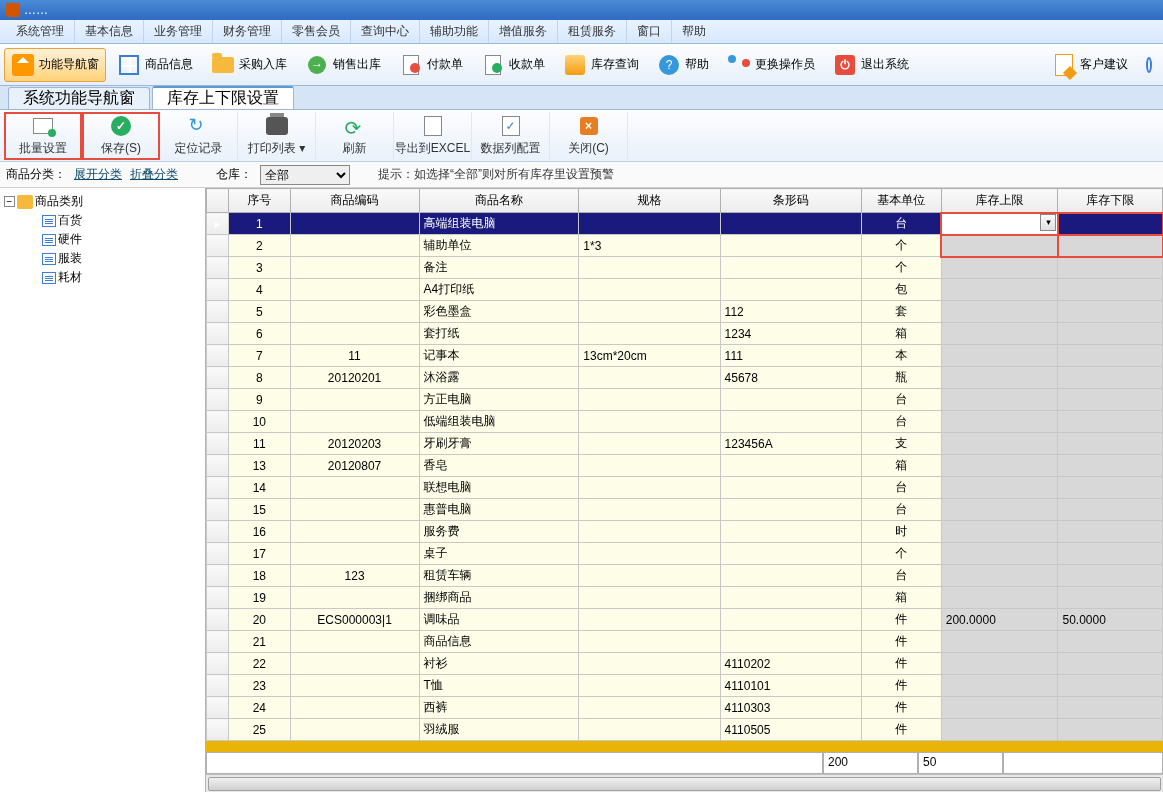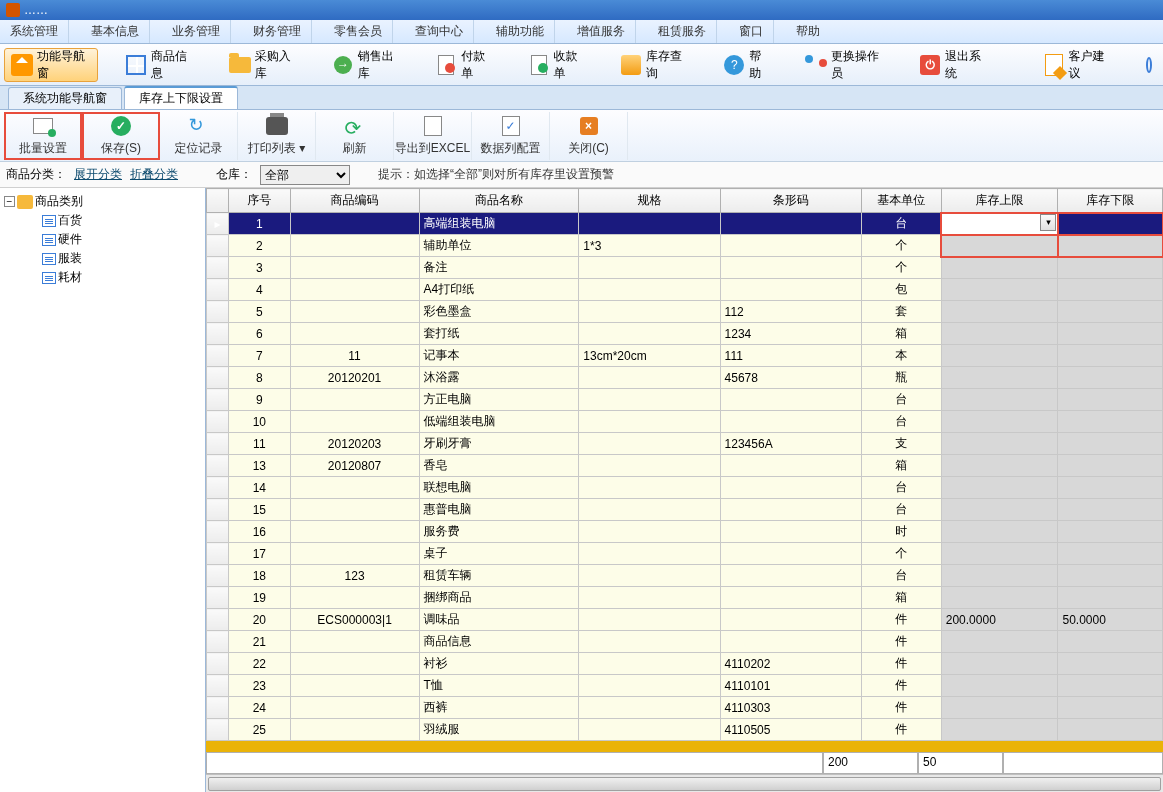--- a/index.html
+++ b/index.html
@@ -1,22 +1,22 @@
 <!DOCTYPE html>
 <html><head>
 <meta charset="utf-8">
 <style>
 * { box-sizing: border-box; margin: 0; padding: 0; }
 body { font-family: "Microsoft YaHei", SimSun, sans-serif; font-size: 12px; background: #fff; overflow: hidden; width: 1163px; height: 792px; }
 .titlebar { background: linear-gradient(#4a8bd6, #2f6bc2); color: #fff; height: 20px; line-height: 20px; padding-left: 6px; font-size: 12px; display:flex; align-items:center; }
 .titlebar .logo { width:14px; height:14px; background:#d35400; border-radius:2px; margin-right:4px; }
-.menubar { background: linear-gradient(#eaf3ff, #d6e8ff); border-bottom: 1px solid #9cb8d8; height: 24px; display:flex; align-items:center; gap:12px;text-align:center; }
+.menubar { background: linear-gradient(#eaf3ff, #d6e8ff); border-bottom: 1px solid #9cb8d8; height: 24px; display:flex; align-items:center; padding-left:6px; gap:0;text-align:center; }
 .menubar .mitem { padding: 0 10px; color:#333; cursor:pointer; border-right:1px solid #c0d4ea; height:100%; display:flex; align-items:center; }
 .menubar .mitem:last-child { border-right:none; }
-.toolbar1 { background: linear-gradient(#fdfdff, #e6effa); border-bottom:1px solid #9cb8d8; height:42px; display:flex; align-items:center; padding:0 4px; gap:20px; }
+.toolbar1 { background: linear-gradient(#fdfdff, #e6effa); border-bottom:1px solid #9cb8d8; height:42px; display:flex; align-items:center; padding:0 4px; gap:4px; }
 .tbtn { display:flex; align-items:center; gap:4px; padding:2px 6px; border:1px solid transparent; border-radius:3px; cursor:pointer; height:34px; }
 .tbtn.active { background: linear-gradient(#fff2d9, #ffd27a); border:1px solid #e8a23c; }
 .ticon { width:24px; height:24px; display:flex; align-items:center; justify-content:center; }
 .icon-home{background:#ff9800;border-radius:3px;width:22px;height:22px;position:relative;}
 .icon-home:after{content:"";position:absolute;top:3px;left:5px;width:0;height:0;border-left:6px solid transparent;border-right:6px solid transparent;border-bottom:6px solid #fff;}
 .icon-grid{width:20px;height:20px;border:2px solid #3b7dd8;background:linear-gradient(#fff,#fff) 8px 0/2px 100% no-repeat,linear-gradient(#fff,#fff) 0 8px/100% 2px no-repeat;}
 .icon-folder{width:22px;height:16px;background:#f6b93b;border-radius:2px;position:relative;}
 .icon-folder:before{content:"";position:absolute;top:-4px;left:0;width:10px;height:4px;background:#f6b93b;border-radius:2px 2px 0 0;}
 .icon-arrow-g{width:18px;height:18px;border-radius:50%;background:#4caf50;position:relative;}
 .icon-arrow-g:after{content:"→";color:#fff;position:absolute;left:3px;top:0;font-size:12px;}
@@ -27,21 +27,21 @@
 .icon-help{width:20px;height:20px;border-radius:50%;background:#3498db;color:#fff;text-align:center;line-height:20px;}
 .icon-users{width:22px;height:20px;position:relative;}
 .icon-users:before{content:"";position:absolute;width:8px;height:8px;background:#3498db;border-radius:50%;left:0;top:0;}
 .icon-users:after{content:"";position:absolute;width:8px;height:8px;background:#e74c3c;border-radius:50%;right:0;top:4px;}
 .icon-exit{width:20px;height:20px;background:#e74c3c;border-radius:3px;color:#fff;text-align:center;line-height:20px;font-weight:bold;}
 .icon-note{width:18px;height:22px;background:#fff;border:1px solid #f39c12;position:relative;}
 .icon-note:after{content:"";position:absolute;right:-3px;bottom:-3px;width:10px;height:10px;background:#f39c12;transform:rotate(45deg);}
 .spacer{flex:1;}
 
 .tabstrip { background:#d6e5f5; border-bottom:1px solid #9cb8d8; height:24px; display:flex; align-items:flex-end; padding-left:8px; gap:2px; }
-.tab { padding:4px 14px; background:#e8f0fa; border:1px solid #9cb8d8; border-bottom:none; border-radius:3px 3px 0 0; cursor:pointer; font-size:12px; height:22px; display:flex; align-items:center; }
+.tab { padding:4px 14px; background:#e8f0fa; border:1px solid #9cb8d8; border-bottom:none; border-radius:3px 3px 0 0; cursor:pointer; font-size:16px; height:22px; display:flex; align-items:center; }
 .tab.active { background:#fff; border-top:2px solid #5a9bd5; height:23px; }
 
 .toolbar2 { background:linear-gradient(#fdfdff,#e9f1fb); border-bottom:1px solid #c0d0e0; height:52px; display:flex; align-items:center; padding:0 4px; gap:0; }
 .tbtn2 { display:flex; flex-direction:column; align-items:center; justify-content:center; width:78px; height:48px; cursor:pointer; border-right:1px solid #e0e8f0; }
 .tbtn2 .ic { width:24px; height:24px; display:flex; align-items:center; justify-content:center; }
 .tbtn2 .lbl { font-size:12px; margin-top:2px; color:#333; }
 .red-box { border:2px solid #e74c3c; }
 .ic-batch{width:20px;height:16px;background:#fff;border:1px solid #888;position:relative;}
 .ic-batch:after{content:"";position:absolute;right:-4px;bottom:-4px;width:8px;height:8px;background:#27ae60;border-radius:50%;}
 .ic-save{width:20px;height:20px;border-radius:50%;background:#27ae60;color:#fff;text-align:center;line-height:20px;font-weight:bold;}

